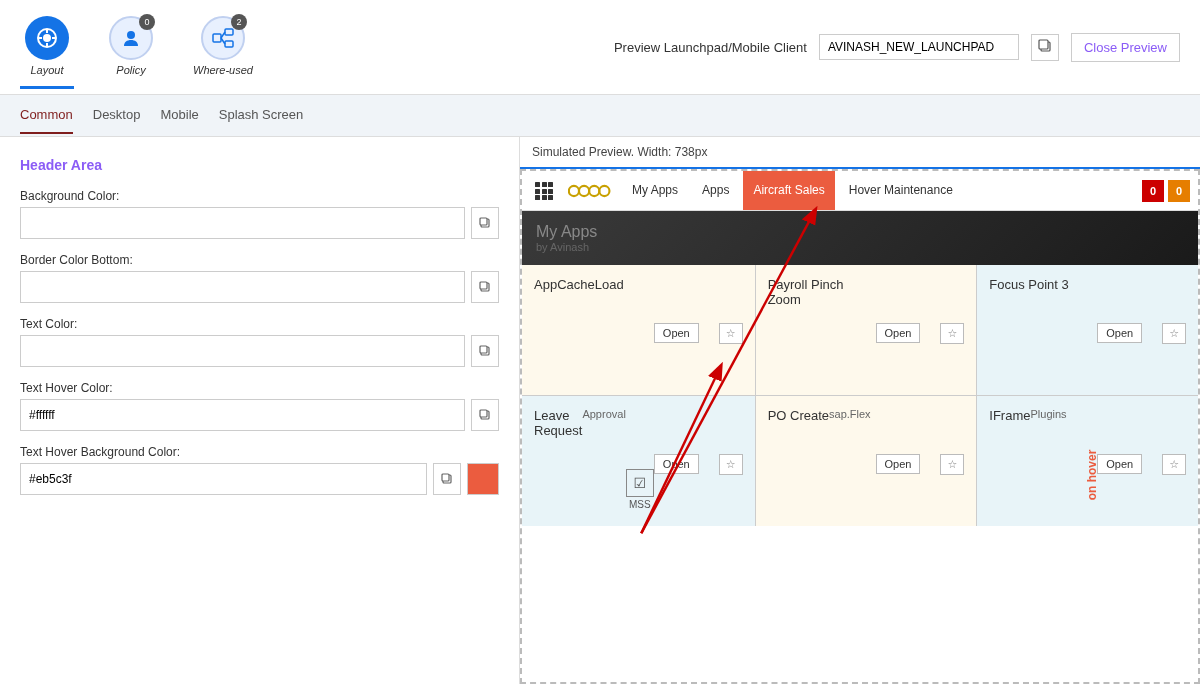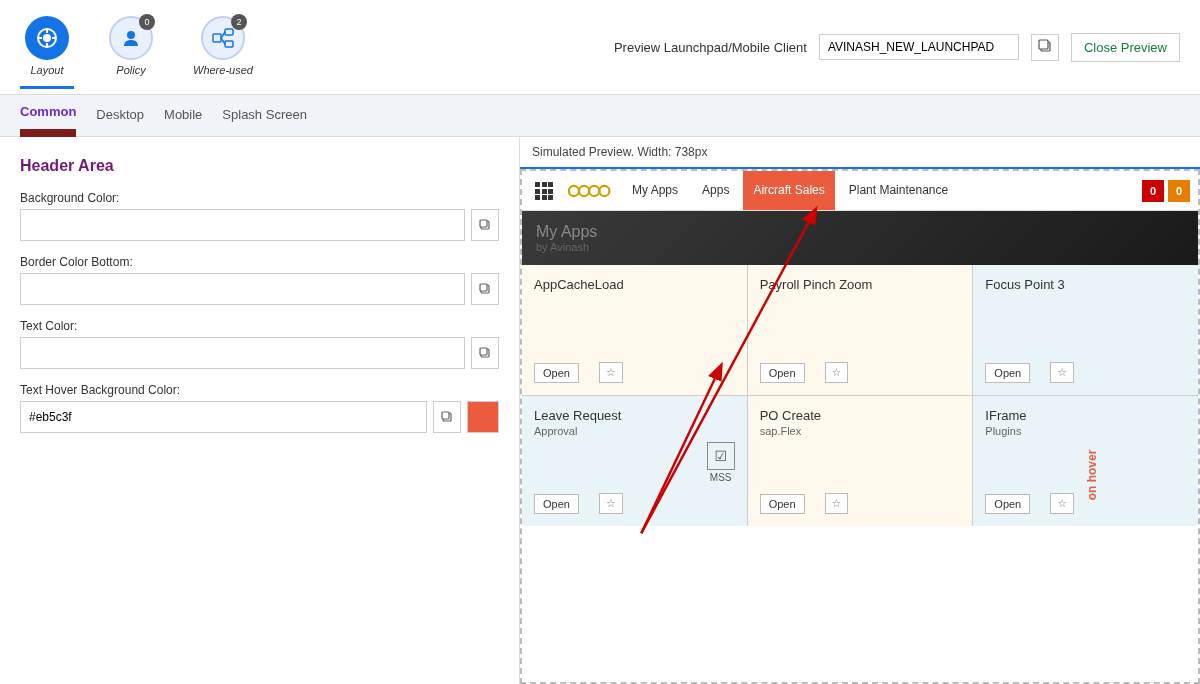--- a/index.html
+++ b/index.html
@@ -43,44 +43,44 @@
     .preview-input {
       border: 1px solid #ccc; padding: 5px 8px; font-size: 12px;
       width: 200px; background: #fff;
     }
     .copy-btn {
       border: 1px solid #ccc; background: #fff; padding: 4px 6px;
       cursor: pointer; font-size: 12px;
     }
     .close-preview-btn {
       border: 1px solid #ccc; background: #fff; padding: 6px 12px;
-      cursor: pointer; font-size: 13px; color: #15803d;
+      cursor: pointer; font-size: 13px; color: #8b5cf6;
     }
 
     
     .sub-tabs {
       display: flex; align-items: center;
       background: #f0f4f8; border-bottom: 1px solid #ddd;
       padding: 0 20px; height: 42px; gap: 20px;
     }
     .sub-tab {
       font-size: 13px; color: #555; cursor: pointer; padding: 10px 0;
       border-bottom: 2px solid transparent;
     }
-    .sub-tab.active { color: #6d28d9; border-bottom: 8px solid #7f1d1d; font-weight: bold; }
+    .sub-tab.active { color: #7f1d1d; border-bottom: 2px solid #7f1d1d; font-weight: normal; }
 
     
     .main-layout { display: flex; height: calc(684px - 95px - 42px); }
 
     
     .left-panel {
       width: 520px; background: #fff; border-right: 1px solid #ddd;
       overflow-y: auto; padding: 20px;
     }
-    .section-title { font-size: 16px; font-weight: bold; margin-bottom: 16px; color: #701a75; }
+    .section-title { font-size: 14px; font-weight: bold; margin-bottom: 16px; color: #8b5cf6; }
     .field-group { margin-bottom: 14px; }
     .field-label { font-size: 12px; color: #333; margin-bottom: 4px; }
     .field-input-row { display: flex; align-items: center; gap: 6px; }
     .field-input {
       flex: 1; border: 1px solid #ccc; padding: 6px 8px;
       font-size: 12px; background: #fff; height: 32px;
     }
     .field-input.has-value { background: #fff; }
     .copy-icon-btn {
       border: 1px solid #ccc; background: #fff; width: 28px; height: 32px;
@@ -153,21 +153,21 @@
     .prev-my-apps-sub { font-size: 11px; color: #666; }
 
     
     .tiles-grid {
       display: grid; grid-template-columns: 1fr 1fr 1fr;
       gap: 1px; background: #ccc;
       overflow: hidden;
     }
     .tile {
       background: #fef9ec; padding: 12px; display: flex;
-      flex-direction: column; min-height: 130px; position: relative;
+      min-height: 130px; position: relative;
     }
     .tile.blue-tint { background: #e8f4f8; }
     .tile-name { font-size: 13px; color: #333; font-weight: normal; margin-bottom: 2px; }
     .tile-sub { font-size: 11px; color: #666; margin-bottom: auto; }
     .tile-icon-area {
       display: flex; justify-content: flex-end; align-items: flex-end;
       margin-bottom: 4px; flex: 1;
     }
     .tile-mss {
       display: flex; flex-direction: column; align-items: center;
@@ -288,20 +288,32 @@
         <input class="field-input" type="text" value="" style="">
         <button class="copy-icon-btn">
           <svg width="12" height="12" viewBox="0 0 12 12" fill="none">
               <rect x="2" y="2" width="8" height="8" rx="1" stroke="#666" stroke-width="1.2"></rect>
               <rect x="1" y="1" width="7" height="7" rx="1" fill="white" stroke="#666" stroke-width="1.2"></rect>
             </svg>
         </button>
       </div>
     </div>
 
+    <div class="field-group">
+      <div class="field-label">Text Hover Color:</div>
+      <div class="field-input-row">
+        <input class="field-input has-value" type="text" value="#ffffff" style="">
+        <button class="copy-icon-btn">
+          <svg width="12" height="12" viewBox="0 0 12 12" fill="none">
+              <rect x="2" y="2" width="8" height="8" rx="1" stroke="#666" stroke-width="1.2"></rect>
+              <rect x="1" y="1" width="7" height="7" rx="1" fill="white" stroke="#666" stroke-width="1.2"></rect>
+            </svg>
+        </button>
+      </div>
+    </div>
 
     <div class="field-group">
       <div class="field-label">Text Hover Background Color:</div>
       <div class="field-input-row">
         <input class="field-input has-value" type="text" value="#eb5c3f" style="">
         <button class="copy-icon-btn">
           <svg width="12" height="12" viewBox="0 0 12 12" fill="none">
               <rect x="2" y="2" width="8" height="8" rx="1" stroke="#666" stroke-width="1.2"></rect>
               <rect x="1" y="1" width="7" height="7" rx="1" fill="white" stroke="#666" stroke-width="1.2"></rect>
             </svg>
@@ -347,21 +359,21 @@
           <div class="prev-tab">
             <span>My Apps</span>
           </div>
           <div class="prev-tab">
             <span>Apps</span>
           </div>
           <div class="prev-tab active">
             <span>Aircraft Sales</span>
           </div>
           <div class="prev-tab">
-            <span>Plant Maintenance</span>
+            <span>Hover Maintenance</span>
           </div>
           <div class="prev-tab-badges">
             <div class="prev-badge-box prev-badge-red">
               <span>0</span>
             </div>
             <div class="prev-badge-box prev-badge-orange">
               <span>0</span>
             </div>
           </div>
         </div>

